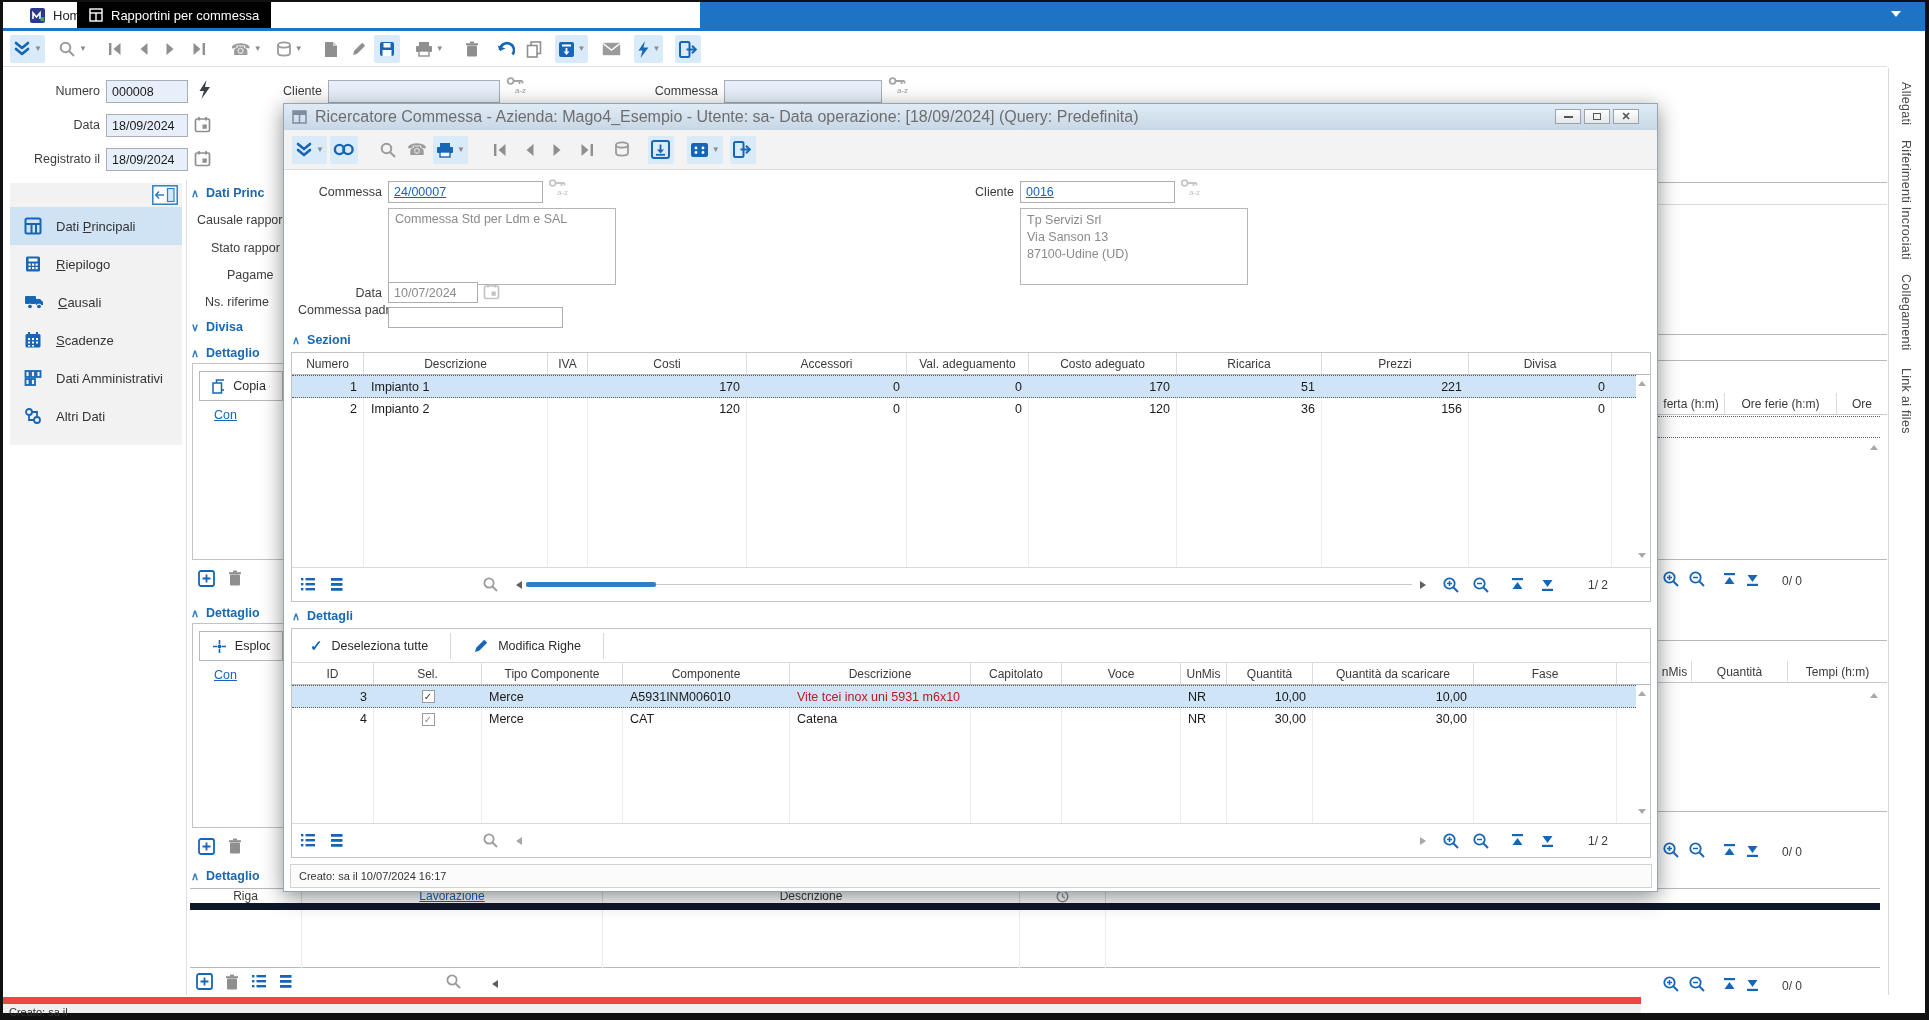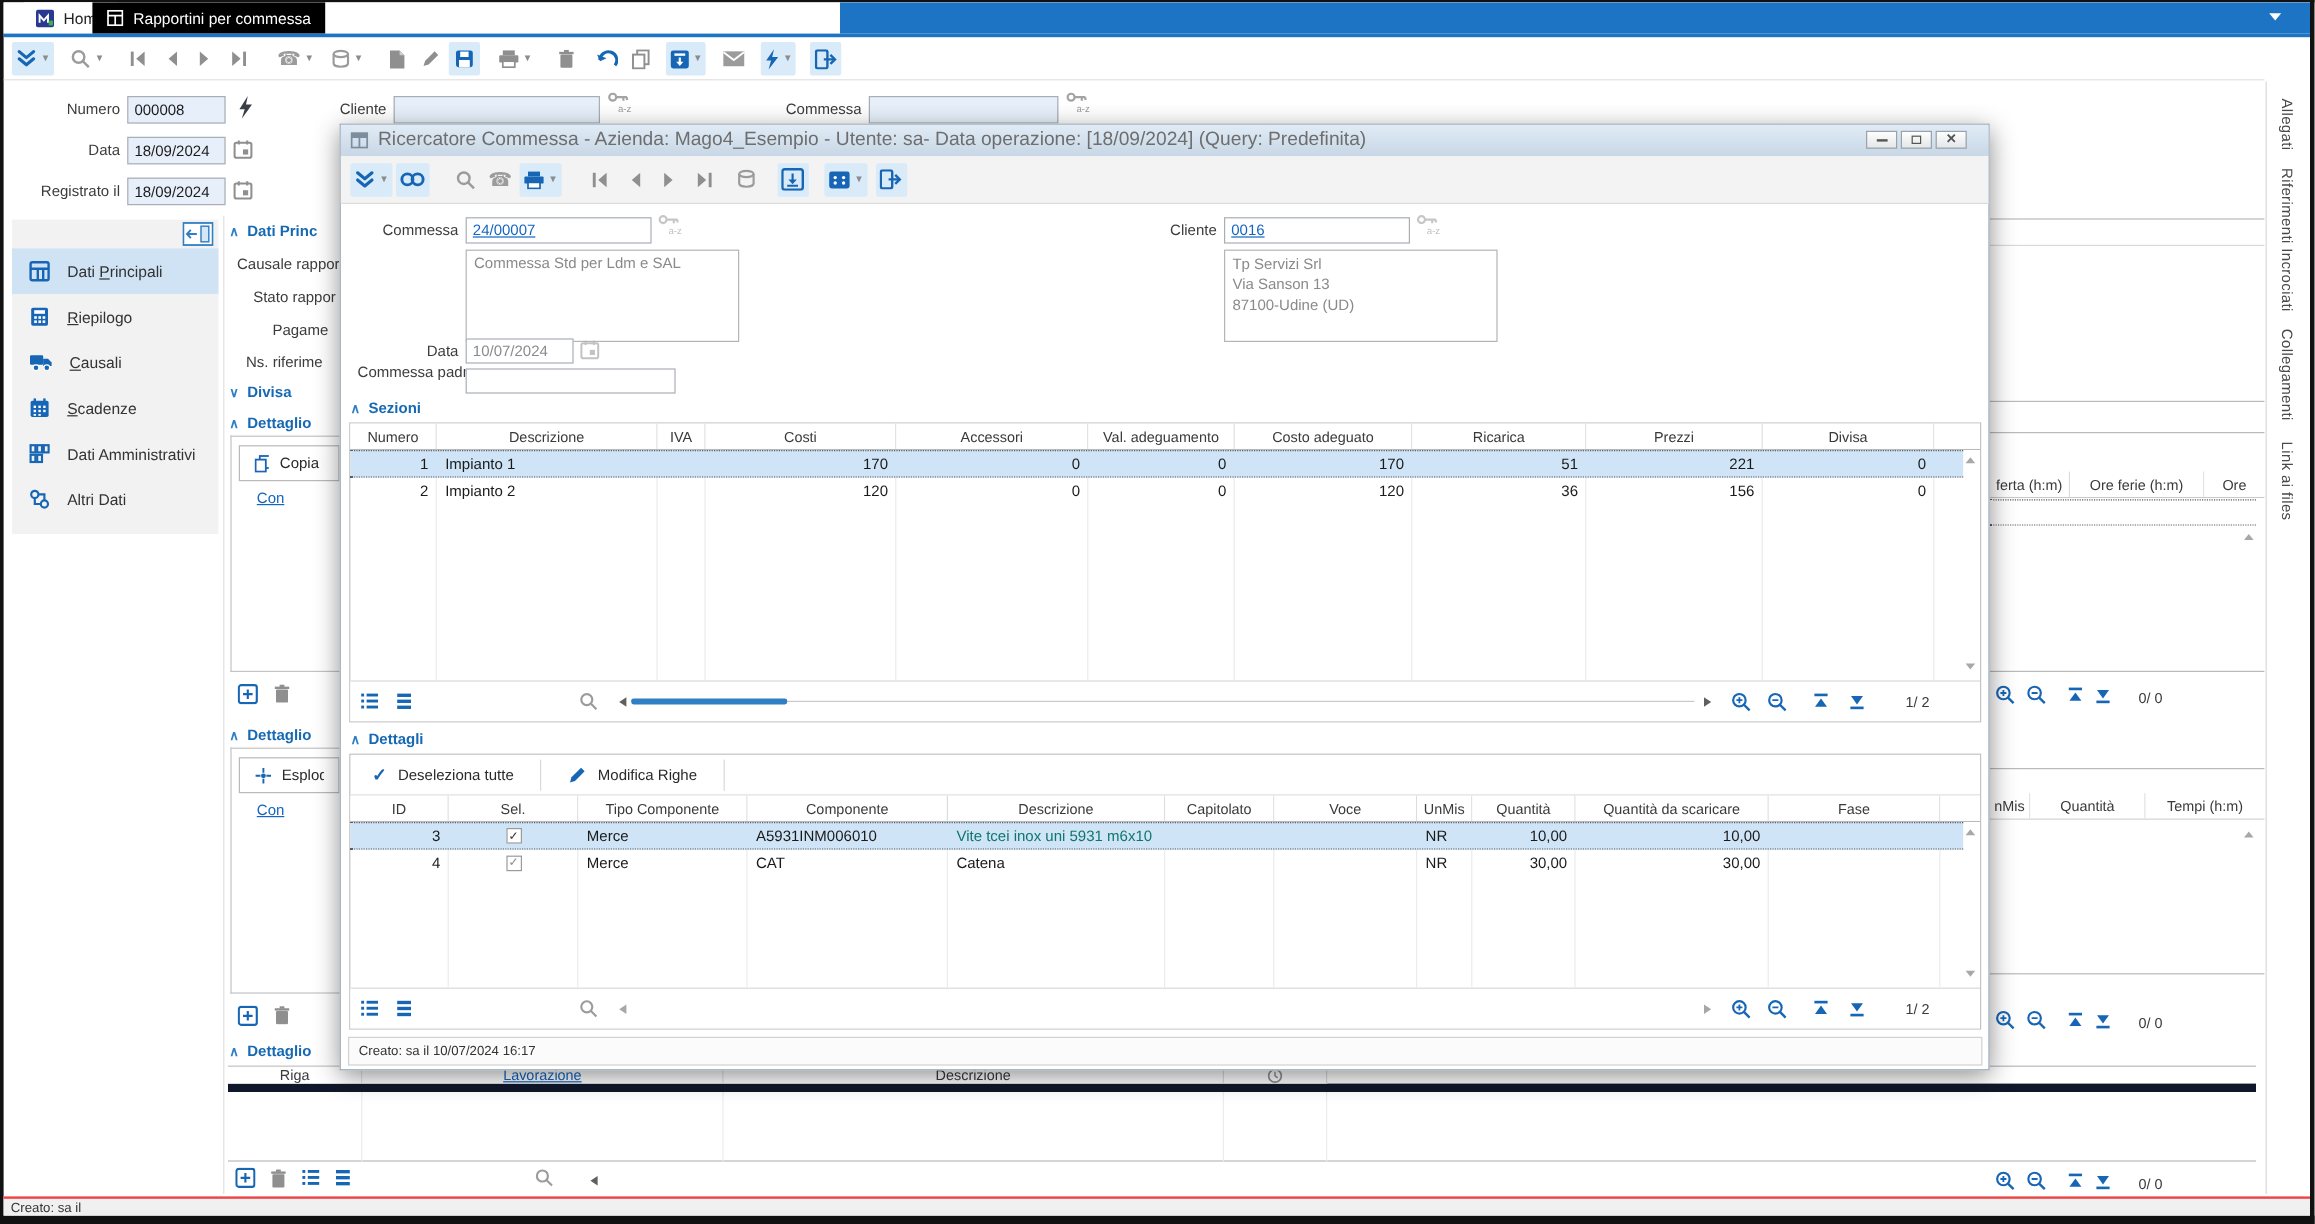--- a/index.html
+++ b/index.html
@@ -322,21 +322,21 @@
         </svg>
       <span><span>Altri Dati</span><span class="ukey"></span><span></span></span>
     </div>
   </div>
   <div class="vline" style="left:186px;top:180px;height:815px"></div>
 
   <div class="abs secHdr" style="left:191px;top:186px;width:92px">
       <span class="chev">∧</span>
       <span>Dati Princ</span>
     </div>
-  <div class="abs lbl clip" style="left:197px;top:213px;width:86px;text-align:right">Causale rappor</div>
+  <div class="abs lbl clip" style="left:197px;top:213px;width:86px;text-align:left">Causale rappor</div>
   <div class="abs lbl clip" style="left:211px;top:241px;width:72px;text-align:left">Stato rappor</div>
   <div class="abs lbl clip" style="left:227px;top:268px;width:56px;text-align:left">Pagame</div>
   <div class="abs lbl clip" style="left:205px;top:295px;width:78px;text-align:left">Ns. riferime</div>
   <div class="abs secHdr" style="left:191px;top:320px;width:92px">
       <span class="chev">∨</span>
       <span>Divisa</span>
     </div>
   <div class="abs secHdr" style="left:191px;top:346px;width:92px">
       <span class="chev">∧</span>
       <span>Dettaglio</span>
@@ -531,21 +531,21 @@
     <span class="pagTxt" style="margin-left:14px">0/  0</span>
   </div>
 
   <div class="abs" style="left:1888px;top:68px;width:37px;height:927px;background:#fff;border-left:1px solid #d9d9d9">
     <div class="vtab abs" style="left:10px;top:14px">Allegati</div>
     <div class="vtab abs" style="left:10px;top:72px">Riferimenti Incrociati</div>
     <div class="vtab abs" style="left:10px;top:206px">Collegamenti</div>
     <div class="vtab abs" style="left:10px;top:300px">Link ai files</div>
   </div>
 
-  <div class="abs" style="left:3px;top:997px;width:1922px;height:16px;background:#f0f0f0;border-top:2px solid #ef4444">
+  <div class="abs" style="left:3px;top:997px;width:1638px;height:16px;background:#f0f0f0;border-top:7px solid #ef4444">
     <span class="ftr abs" style="left:6px;top:2px">Creato: sa il</span>
   </div>
 
   <div class="abs" style="left:283px;top:103px;width:1375px;height:789px;background:#fff;border:1px solid #94a5b6;box-shadow:0 5px 20px rgba(0,0,0,.45)">
 
     <div class="abs row" style="left:0;top:0;width:100%;height:26px;background:linear-gradient(#e0ebf5,#c8d7e6);padding:0 8px;gap:8px">
       <svg width="15" height="14">
           <rect x="1" y="1" width="13" height="12" fill="none" stroke="#7d8d9d" stroke-width="1.5"></rect>
           <rect x="1" y="1" width="13" height="4" fill="#7d8d9d"></rect>
           <line x1="7.5" y1="5" x2="7.5" y2="13" stroke="#7d8d9d" stroke-width="1.5"></line>
@@ -843,21 +843,21 @@
         <div class="hc">Fase</div>
         <div class="hc" style="border-right:none"></div>
       </div>
       <div class="grid selRow" style="left:0;top:56px;width:1344px;height:23px;grid-template-columns:82px 108px 141px 167px 181px 91px 119px 46px 86px 161px 143px 1fr">
         <div class="bc num">3</div>
         <div class="bc" style="justify-content:center">
             <span class="cb">✓</span>
           </div>
         <div class="bc">Merce</div>
         <div class="bc">A5931INM006010</div>
-        <div class="bc" style="color:#0f766e">Vite tcei inox uni 5931 m6x10</div>
+        <div class="bc" style="color:#b91c1c">Vite tcei inox uni 5931 m6x10</div>
         <div class="bc"></div>
         <div class="bc"></div>
         <div class="bc">NR</div>
         <div class="bc num">10,00</div>
         <div class="bc num">10,00</div>
         <div class="bc"></div>
         <div></div>
       </div>
       <div class="grid" style="left:0;top:79px;width:1344px;height:22px;grid-template-columns:82px 108px 141px 167px 181px 91px 119px 46px 86px 161px 143px 1fr">
         <div class="bc num">4</div>

